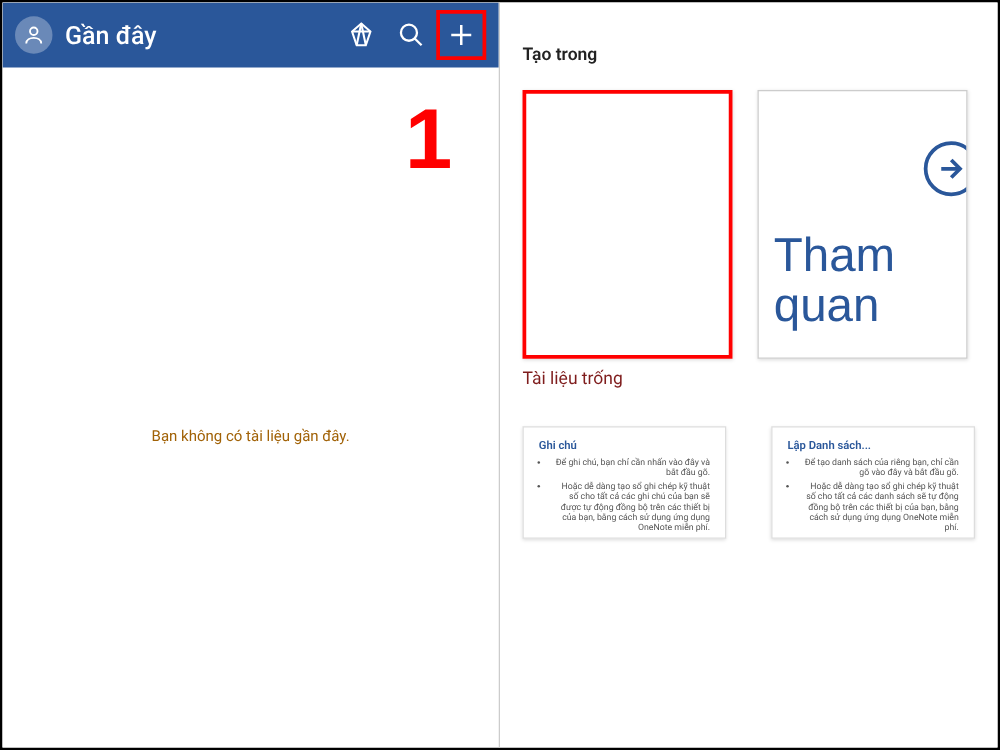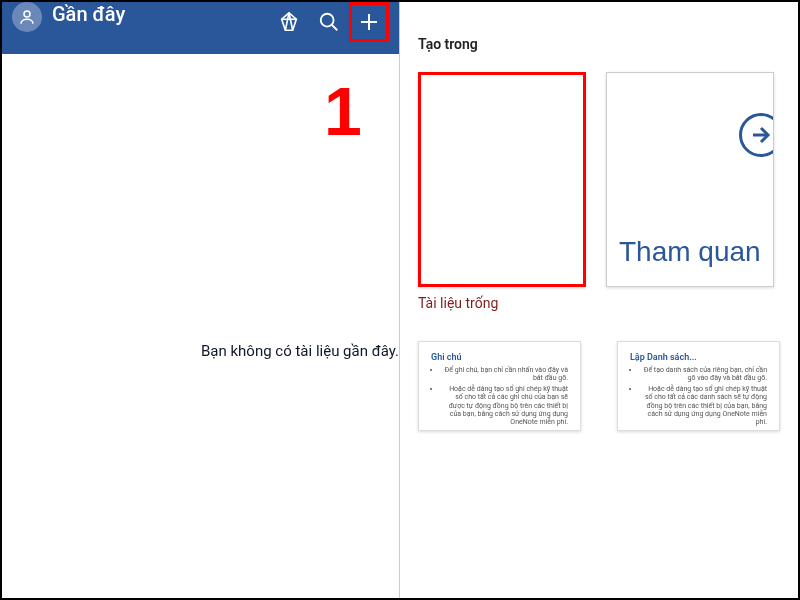--- a/index.html
+++ b/index.html
@@ -25,20 +25,21 @@
   }
   .pane-left { width: 400px; border-right: 1px solid #ccc; }
   .pane-right { width: 400px; }
 
   
   .appbar {
     background: #2a579a;
     color: #fff;
     height: 52px;
     display: flex;
+    align-items: center;
     padding: 0 10px;
   }
   .appbar .title {
     font-size: 20px;
     font-weight: 500;
     margin-left: 10px;
   }
   .spacer { flex: 1; }
   .avatar {
     width: 30px; height: 30px;
@@ -65,23 +66,23 @@
     font-family: Arial, sans-serif;
     z-index: 50;
     pointer-events: none;
   }
   .step1 { top: 70px; left: 322px; }
 
   .empty-msg {
     position: absolute;
     top: 340px;
     width: 100%;
-    text-align: right;
-    color: #0f172a;
-    font-size: 15px;
+    text-align: center;
+    color: #a16207;
+    font-size: 12px;
   }
 
   
   .content {
     padding: 34px 18px 0 18px;
   }
   .section-label {
     font-weight: 600;
     font-size: 14px;
     margin-bottom: 10px;
@@ -132,21 +133,21 @@
   }
   .blank-highlight {
     border: 3px solid #ff0000 !important;
     box-shadow: none;
   }
   .tour-thumb-text {
     position: absolute;
     bottom: 20px;
     left: 12px;
     color: #2a579a;
-    font-size: 28px;
+    font-size: 38px;
     line-height: 1.05;
     font-family: "Segoe UI Light", "Segoe UI", sans-serif;
     font-weight: 300;
   }
   .tour-arrow {
     position: absolute;
     top: 40px;
     right: -10px;
     width: 44px; height: 44px;
     border: 3px solid #2a579a;

